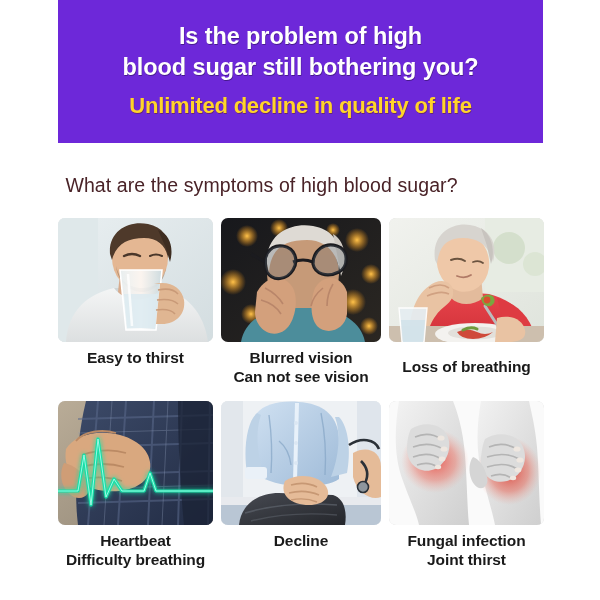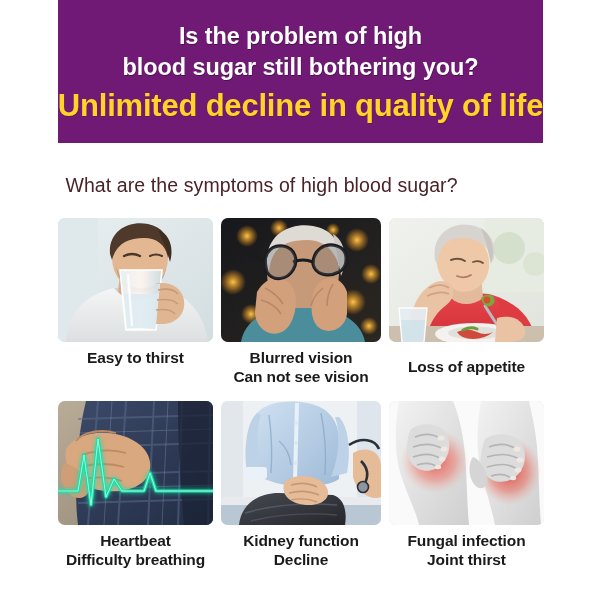--- a/index.html
+++ b/index.html
@@ -15,21 +15,21 @@
     position: relative;
   }
 
   
   .banner {
     position: absolute;
     left: 58px;
     top: 0px;
     width: 485px;
     height: 143px;
-    background: #701a75;
+    background: #6d28d9;
     display: flex;
     flex-direction: column;
     align-items: center;
     justify-content: center;
     box-sizing: border-box;
     padding: 6px 8px 10px 8px;
   }
   .banner-line {
     color: #ffffff;
     font-weight: bold;
@@ -38,21 +38,21 @@
     letter-spacing: -0.1px;
     text-align: center;
     white-space: nowrap;
     text-shadow: 0.5px 0.5px 0 rgba(0,0,0,0.35);
   }
   .banner-line.l1 { margin-top: 2px; }
   .banner-line.l2 { margin-top: 1px; }
   .banner-highlight {
     color: #ffd42a;
     font-weight: bold;
-    font-size: 31px;
+    font-size: 22px;
     line-height: 30px;
     letter-spacing: -0.2px;
     text-align: left;
     white-space: nowrap;
     margin-top: 9px;
     text-shadow: 0.5px 0.5px 0 rgba(90,30,0,0.45);
   }
 
   
   .subtitle {
@@ -286,21 +286,21 @@
           <path d="M12 102 L36 102 L34 124 L14 124 Z" fill="#d2e2ea" opacity=".9"></path>
 
           <path d="M96 88 L114 116" stroke="#b9bcbd" stroke-width="3" stroke-linecap="round"></path>
           <path d="M92 80 q6 -6 12 -2 q4 6 -2 10 q-8 2 -10 -8 Z" fill="#79a83f"></path>
           <circle cx="98" cy="82" r="3.4" fill="#d6502f"></circle>
 
           <path d="M108 100 C122 96 134 102 136 112 C138 122 128 124 118 124 L106 124 Z" fill="#e9c3a3"></path>
         </svg>
       </div>
       <div class="caption single">
-        <span class="c-line">Loss of appetite</span>
+        <span class="c-line">Loss of breathing</span>
       </div>
     </div>
 
   </div>
 
   <div class="row row2">
 
     <div class="cell">
       <div class="photo">
         <svg viewBox="0 0 155 124" preserveAspectRatio="xMidYMid slice">
@@ -412,21 +412,20 @@
           <path d="M68 92 q16 -4 30 2" stroke="#c79874" stroke-width="1.6" fill="none"></path>
           <path d="M70 99 q14 -3 26 2" stroke="#c79874" stroke-width="1.4" fill="none"></path>
 
           <path d="M132 52 C146 44 160 50 160 66 L160 96 C150 100 136 92 132 76 Z" fill="#e5bb98"></path>
           <path d="M128 44 C140 36 154 38 158 48" stroke="#2b3138" stroke-width="2.6" fill="none"></path>
           <path d="M140 60 q10 10 4 22" stroke="#2b3138" stroke-width="2.6" fill="none"></path>
           <circle cx="142" cy="86" r="5.5" fill="#8e969d" stroke="#2b3138" stroke-width="1.6"></circle>
         </svg>
       </div>
       <div class="caption">
-        <span class="c-line">Kidney function</span>
         <span class="c-line">Decline</span>
       </div>
     </div>
 
     <div class="cell">
       <div class="photo">
         <svg viewBox="0 0 155 124" preserveAspectRatio="xMidYMid slice">
           <defs>
             <radialGradient id="pain1" cx="0.5" cy="0.5" r="0.5">
               <stop offset="0" stop-color="#e8453c" stop-opacity=".85"></stop>

